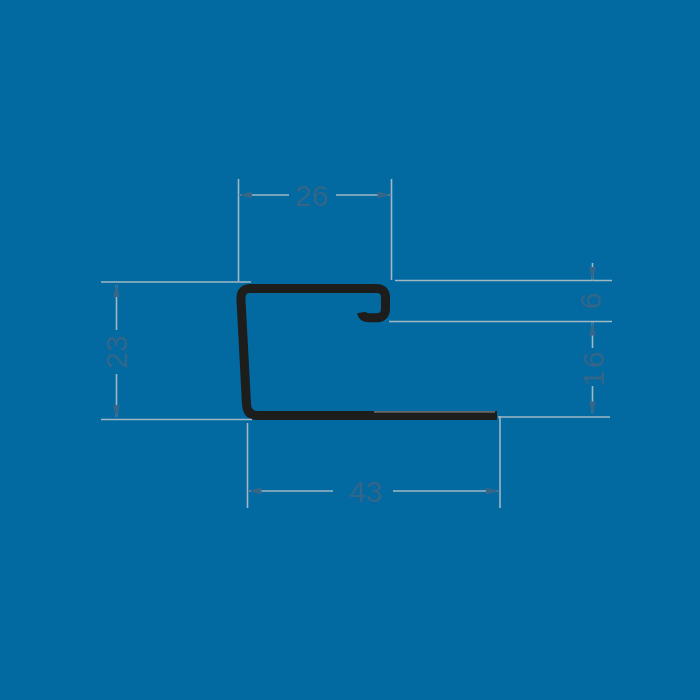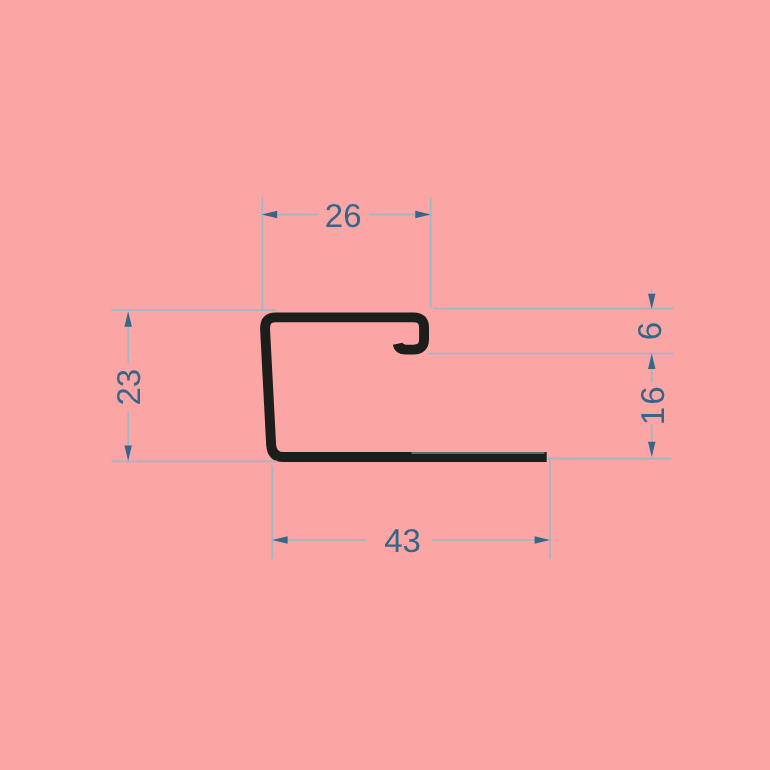--- a/index.html
+++ b/index.html
@@ -3,21 +3,21 @@
 <meta charset="utf-8">
 <style>
   html, body {
     margin: 0;
     padding: 0;
     background: #ffffff;
   }
   .canvas-wrap {
     width: 700px;
     height: 700px;
-    background: #fca5a5;
+    background: #0369a1;
     position: relative;
     overflow: hidden;
     text-align: right;
   }
   svg { display: block; }
   .profile {
     fill: none;
     stroke-width: 9;
     stroke-linejoin: round;
     stroke-linecap: butt;

